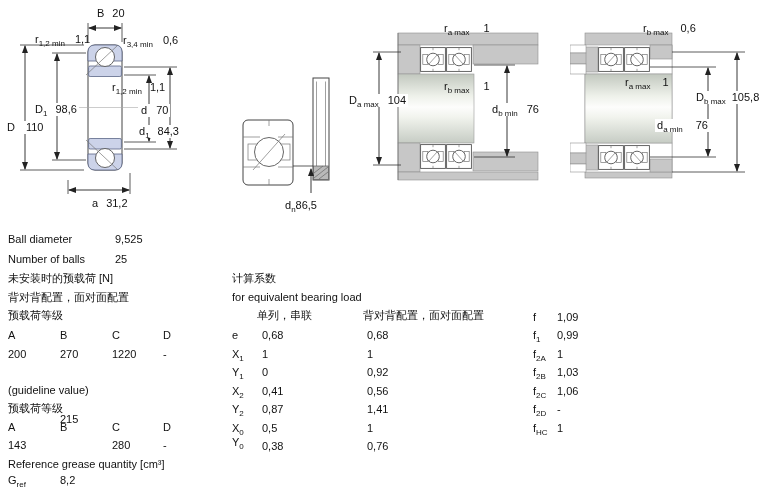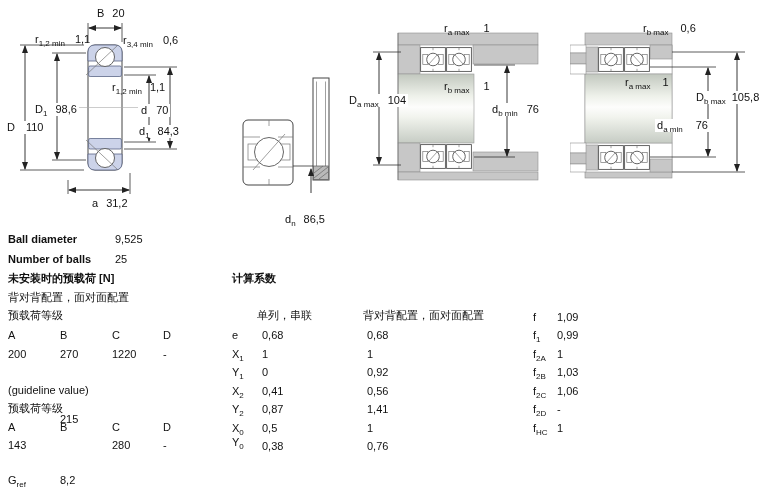--- a/index.html
+++ b/index.html
@@ -2,21 +2,21 @@
 <html><head>
 <meta charset="utf-8">
 <style>
   html,body{margin:0;padding:0;background:#fff;}
   .page{position:relative;width:775px;height:494px;background:#ffffff;overflow:hidden;
         font-family:"Liberation Sans","DejaVu Sans",sans-serif;color:#111;}
   .abs{position:absolute;}
   svg{display:block;}
   .defs{position:absolute;width:0;height:0;}
   .txt{position:absolute;font-size:11px;line-height:13px;white-space:nowrap;color:#111;}
-  .b{font-weight:bold;}
+  .b{font-weight:normal;}
   .dimlbl{position:absolute;display:flex;gap:10px;font-size:11px;line-height:13px;white-space:nowrap;color:#111;align-items:flex-start;}
   .dimlbl .sym{display:inline;}
   sub{font-size:8px;line-height:0;}
   .bgw{background:#fff;padding:0 2px;}
   .ext{stroke:#333;stroke-width:0.8;}
   .diml{stroke:#222;stroke-width:0.9;marker-start:url(#mS);marker-end:url(#mE);}
   .oln{stroke:#444;stroke-width:1;fill:#fff;}
   .thin{stroke:#777;stroke-width:0.7;fill:none;}
   .gray{fill:#c7c7c7;stroke:#8f8f8f;stroke-width:0.6;}
   .blue{fill:#ccd3e9;stroke:#5a6686;stroke-width:0.8;}
@@ -138,21 +138,21 @@
     <rect class="oln" x="83" y="18" width="16" height="102"></rect>
     <line class="thin" x1="86.5" y1="21.5" x2="86.5" y2="113"></line>
     <line class="thin" x1="95.5" y1="21.5" x2="95.5" y2="113"></line>
     <rect x="83.5" y="106" width="15" height="13.5" fill="#b9b9b9" stroke="#555" stroke-width="0.7"></rect>
     <line x1="84" y1="118" x2="98" y2="107" stroke="#666" stroke-width="0.7"></line>
     <line x1="84" y1="113" x2="93" y2="106" stroke="#666" stroke-width="0.7"></line>
     <line x1="89" y1="119" x2="98" y2="112" stroke="#666" stroke-width="0.7"></line>
     <line class="ext" x1="63" y1="106" x2="83" y2="106"></line>
     <line x1="81" y1="133" x2="81" y2="109" stroke="#222" stroke-width="0.9" marker-end="url(#mE)"></line>
   </svg>
-  <div class="dimlbl" style="left:285px;top:213px;gap:8px">
+  <div class="dimlbl" style="left:285px;top:199px;gap:0">
     <span class="sym"><span>d</span><sub>n</sub></span>
     <span>86,5</span>
   </div>
 
   <svg class="abs" style="left:345px;top:12px" width="200" height="178" viewBox="0 0 200 178">
     <rect class="gray" x="53" y="21" width="140" height="12"></rect>
     <rect class="gray" x="128" y="33" width="65" height="19"></rect>
     <rect class="gray" x="53" y="33" width="22" height="29"></rect>
     <rect x="53" y="62" width="76" height="69" fill="url(#boreG)" stroke="#9a9a9a" stroke-width="0.6"></rect>
     <rect class="gray" x="53" y="131" width="22" height="29"></rect>
@@ -255,24 +255,26 @@
   <div class="txt" style="left:8px;top:402px">预载荷等级</div>
   <div class="txt" style="left:8px;top:421px">A</div>
   <div class="txt" style="left:60px;top:421px">B</div>
   <div class="txt" style="left:112px;top:421px">C</div>
   <div class="txt" style="left:163px;top:421px">D</div>
   <div class="txt" style="left:8px;top:439px">143</div>
   <div class="txt" style="left:60px;top:413px">215</div>
   <div class="txt" style="left:112px;top:439px">280</div>
   <div class="txt" style="left:163px;top:439px">-</div>
 
+  <div class="txt b" style="left:8px;top:458px">Reference grease quantity [cm³]</div>
   <div class="txt" style="left:8px;top:474px"><span>G</span><sub>ref</sub></div>
   <div class="txt" style="left:60px;top:474px">8,2</div>
 
   <div class="txt b" style="left:232px;top:272px">计算系数</div>
+  <div class="txt b" style="left:232px;top:291px">for equivalent bearing load</div>
   <div class="txt" style="left:257px;top:309px">单列，串联</div>
   <div class="txt" style="left:363px;top:309px">背对背配置，面对面配置</div>
 
   <div class="txt" style="left:232px;top:329px"><span>e</span><sub></sub></div>
   <div class="txt" style="left:262px;top:329px">0,68</div>
   <div class="txt" style="left:367px;top:329px">0,68</div>
 
   <div class="txt" style="left:232px;top:348px"><span>X</span><sub>1</sub></div>
   <div class="txt" style="left:262px;top:348px">1</div>
   <div class="txt" style="left:367px;top:348px">1</div>

